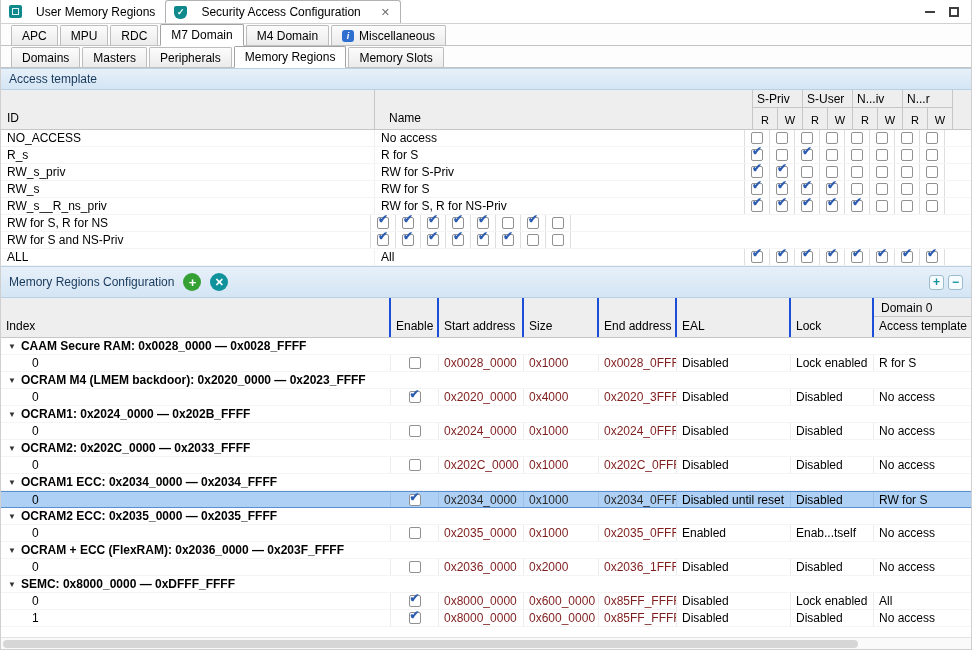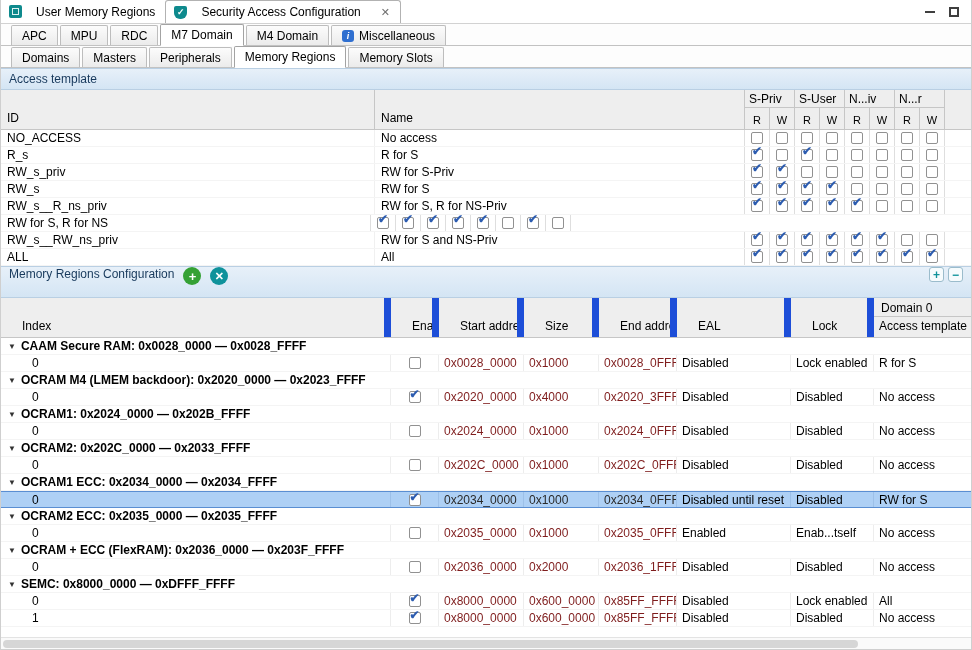--- a/index.html
+++ b/index.html
@@ -28,54 +28,54 @@
   .tab { height:20px; display:flex; align-items:center; padding:0 10px; border:1px solid #bdbdbd; border-bottom:none;
     margin-right:2px; background:linear-gradient(#fcfcfc,#ebebeb); border-radius:2px 2px 0 0; white-space:nowrap; }
   .tab.active { height:22px; background:#fff; margin-bottom:-1px; border-color:#a3a3a3; border-bottom:1px solid #fff; }
   .info-icon { width:12px; height:12px; border-radius:3px; background:#2f6fd0; color:#fff; font-size:9px; font-weight:bold;
     font-style:italic; line-height:12px; text-align:center; margin-right:5px; flex:0 0 auto; }
 
   
   .sect { height:22px; background:linear-gradient(#e7f0f9,#d4e5f4); border-top:1px solid #b9cfe3; border-bottom:1px solid #b9cfe3;
     display:flex; align-items:center; padding-left:8px; color:#17395c; }
   .sect2 { height:32px; background:linear-gradient(#e7f0f9,#d4e5f4); border-top:1px solid #b9cfe3; border-bottom:1px solid #b9cfe3;
-    display:flex; padding-left:8px; gap:9px; color:#17395c; }
+    display:flex; align-items:center; padding-left:8px; gap:9px; color:#17395c; }
   .btn-circle { width:18px; height:18px; border-radius:50%; color:#fff; font-size:13px; font-weight:bold;
     display:flex; align-items:center; justify-content:center; line-height:1; cursor:default; }
   .btn-add { background:#35a135; }
   .btn-del { background:#0f929b; font-size:11px; }
   .sect2-right { margin-left:auto; display:flex; gap:4px; padding-right:8px; }
   .btn-sq { width:15px; height:15px; border:1px solid #9bbccc; border-radius:3px; background:#f6fbfd; color:#0f929b;
     font-weight:bold; font-size:12px; display:flex; align-items:center; justify-content:center; line-height:1; }
 
   
   .at-head { display:flex; height:40px; background:#eee; border-bottom:1px solid #c6c6c6; }
   .hcell { border-right:1px solid #c6c6c6; display:flex; align-items:flex-end; padding:0 0 4px 6px; }
-  .at-hid { width:374px; } .at-hname { width:370px; }
+  .at-hid { width:374px; } .at-hname { width:370px;margin-left:8px; }
   .at-checkhead { flex:1; display:flex; flex-direction:column; }
   .at-grouprow { display:flex; height:18px; }
   .at-group { width:50px; border-right:1px solid #c6c6c6; border-bottom:1px solid #c6c6c6; font-size:12px;
     padding:2px 0 0 4px; white-space:nowrap; overflow:hidden; }
   .at-gfill { flex:1; }
   .at-rwrow { display:flex; height:22px; }
   .at-rw { width:25px; border-right:1px solid #c6c6c6; display:flex; align-items:flex-end; justify-content:center;
     padding-bottom:3px; font-size:11px; }
   .at-rwfill { flex:1; }
   .at-row { display:flex; height:17px; border-bottom:1px solid #f4f4f4; }
   .at-cid { width:374px; border-right:1px solid #f0f0f0; line-height:16px; padding-left:6px; white-space:nowrap; overflow:hidden; }
   .at-cname { width:370px; border-right:1px solid #dedede; line-height:16px; padding-left:6px; white-space:nowrap; overflow:hidden; }
   .at-ccb { width:25px; border-right:1px solid #dedede; display:flex; align-items:center; justify-content:center; }
   .at-fill { flex:1; }
 
   .cb { width:12px; height:12px; border:1px solid #919191; border-radius:2px; background:#fff; position:relative; flex:0 0 auto; }
   .cb .tick { position:absolute; left:0; top:-6px; font-size:12px; font-weight:bold; color:#2c5cb0; }
 
   
   .mr-head { display:flex; height:40px; background:#eee; border-bottom:1px solid #c6c6c6; }
-  .mr-h { border-right:7px solid #1d4ed8; display:flex; align-items:flex-end; padding:0 0 4px 21px; white-space:nowrap; overflow:hidden; }
+  .mr-h { border-right:2px solid #1d4ed8; display:flex; align-items:flex-end; padding:0 0 4px 5px; white-space:nowrap; overflow:hidden; }
   .w-index{width:390px} .w-enable{width:48px} .w-start{width:85px} .w-size{width:75px} .w-end{width:78px} .w-eal{width:114px} .w-lock{width:83px}
   .mr-hlast { flex:1; display:flex; flex-direction:column; }
   .mr-hlast .top { height:19px; border-bottom:1px solid #c6c6c6; padding:3px 0 0 7px; }
   .mr-hlast .bot { flex:1; display:flex; align-items:flex-end; padding:0 0 4px 5px; }
 
   .mr-grow { height:17px; display:flex; align-items:center; font-weight:bold; border-bottom:1px solid #f4f4f4; white-space:nowrap; }
   .tri { font-size:8px; color:#333; margin:0 5px 0 7px; font-weight:normal; }
   .mr-row { display:flex; height:17px; border-bottom:1px solid #f4f4f4; }
   .mr-c { border-right:1px solid #ededed; line-height:16px; padding-left:5px; white-space:nowrap; overflow:hidden; }
   .mr-cindex { padding-left:31px; }
@@ -383,21 +383,20 @@
         <span class="cb">
           <span class="tick">✔</span>
         </span>
       </div>
       <div class="at-ccb">
         <span class="cb"></span>
       </div>
       <div class="at-fill"></div>
     </div>
     <div class="at-row">
-      <div class="at-cid">RW_s__RW_ns_priv</div>
       <div class="at-cname">RW for S and NS-Priv</div>
       <div class="at-ccb">
         <span class="cb">
           <span class="tick">✔</span>
         </span>
       </div>
       <div class="at-ccb">
         <span class="cb">
           <span class="tick">✔</span>
         </span>

